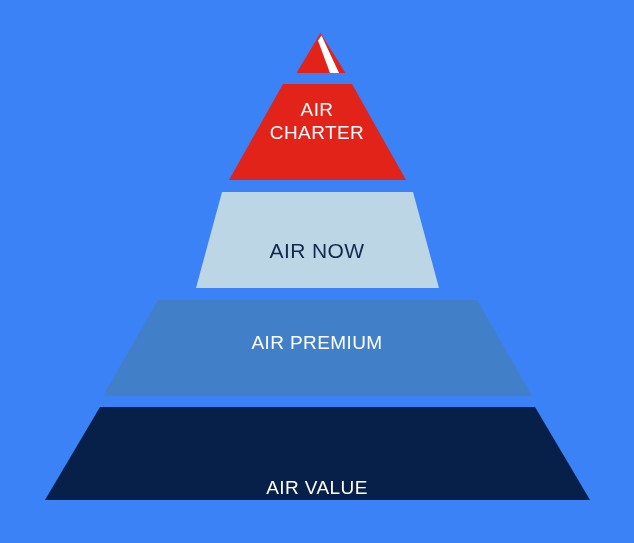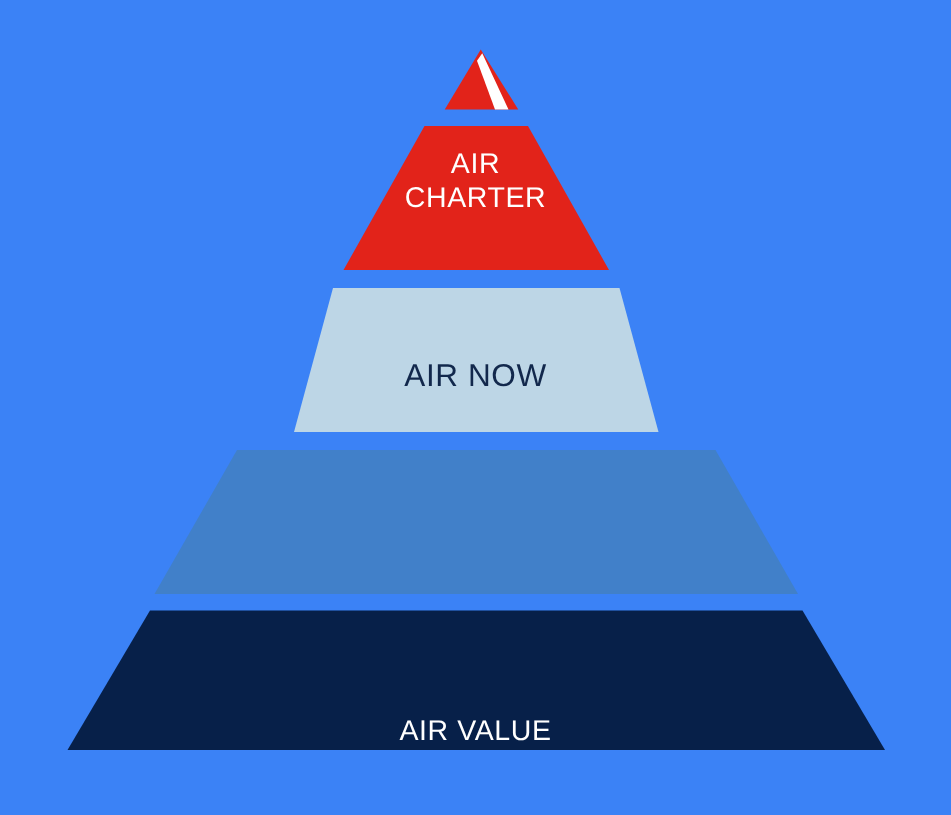--- a/index.html
+++ b/index.html
@@ -85,16 +85,17 @@
     <path id="tier-air-premium" d="M 158 300 L 477 300 L 532 396 L 103 396 Z" fill="#4180c9"></path>
 
     <path id="tier-air-value" d="M 100 407 L 535 407 L 590 500 L 45 500 Z" fill="#072049"></path>
   </svg>
 
   <div class="tier-label" id="label-charter">AIR
 CHARTER</div>
 
   <div class="tier-label" id="label-now">AIR NOW</div>
 
+  <div class="tier-label" id="label-premium">AIR PREMIUM</div>
 
   <div class="tier-label" id="label-value">AIR VALUE</div>
 
 </div>
 
 </body></html>

